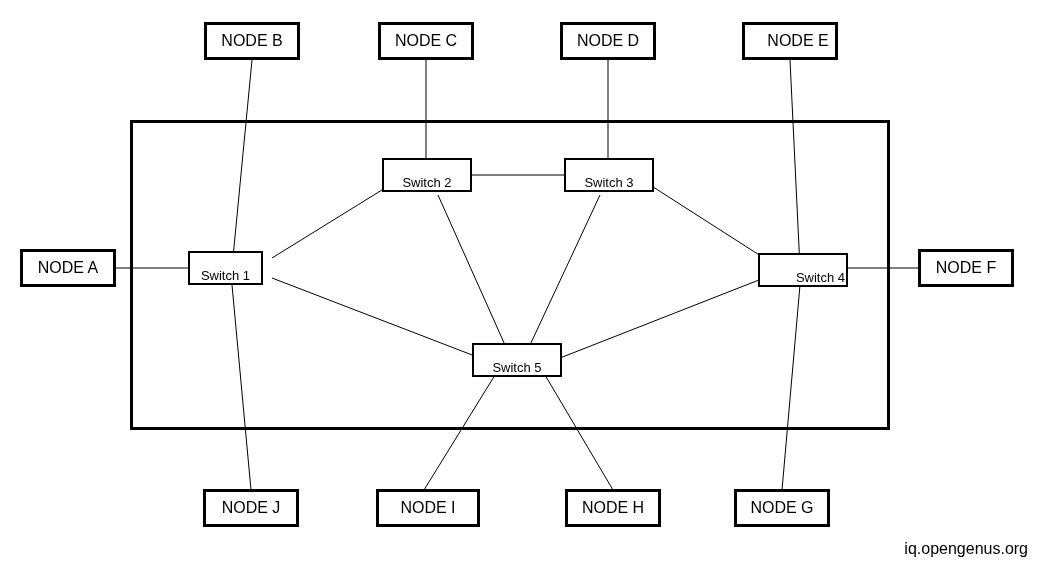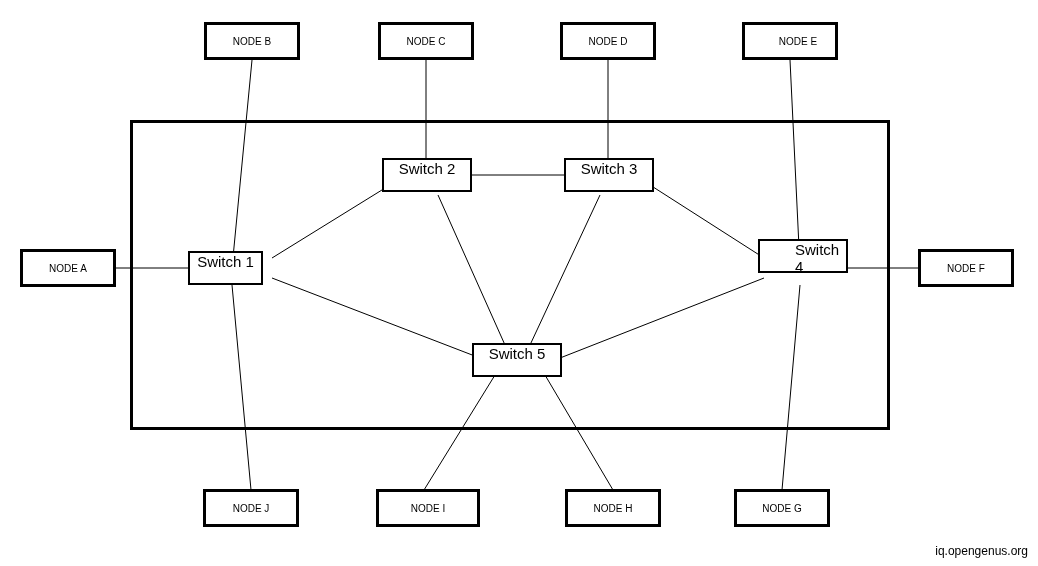--- a/index.html
+++ b/index.html
@@ -18,48 +18,48 @@
     box-sizing: border-box;
   }
   .node-box {
     position: absolute;
     border: 3px solid #000;
     background: #fff;
     box-sizing: border-box;
     display: flex;
     align-items: center;
     justify-content: center;
-    font-size: 10px;
+    font-size: 16px;
     text-align: center;
     z-index: 2;
   }
   .switch-box {
     position: absolute;
     border: 2px solid #000;
     background: #fff;
     box-sizing: border-box;
     display: flex;
-    align-items: flex-start;
+    align-items: flex-end;
     justify-content: center;
-    font-size: 15px;
+    font-size: 13px;
     z-index: 2;
   }
   svg.edges {
     position: absolute;
     left: 0;
     top: 0;
     width: 1038px;
     height: 566px;
     z-index: 1;
   }
   .attribution {
     position: absolute;
     right: 10px;
     bottom: 8px;
-    font-size: 12px;
+    font-size: 16px;
     color: #000;
   }
 </style>
 </head>
 <body>
 
 <svg class="edges">
 
   <line x1="116" y1="268" x2="188" y2="268" stroke="#000" stroke-width="1"></line>
   <line x1="252" y1="60" x2="232" y2="268" stroke="#000" stroke-width="1"></line>
@@ -118,20 +118,20 @@
 
 <div class="switch-box" style="left:188px; top:251px; width:75px; height:34px;">
   <span>Switch 1</span>
 </div>
 <div class="switch-box" style="left:382px; top:158px; width:90px; height:34px;">
   <span>Switch 2</span>
 </div>
 <div class="switch-box" style="left:564px; top:158px; width:90px; height:34px;">
   <span>Switch 3</span>
 </div>
-<div class="switch-box" style="left:758px; top:239px; width:90px; height:34px;padding-left:35px;">
+<div class="switch-box" style="left:758px; top:253px; width:90px; height:34px;padding-left:35px;">
   <span>Switch 4</span>
 </div>
 <div class="switch-box" style="left:472px; top:343px; width:90px; height:34px;">
   <span>Switch 5</span>
 </div>
 
 <div class="attribution">iq.opengenus.org</div>
 
 </body></html>

